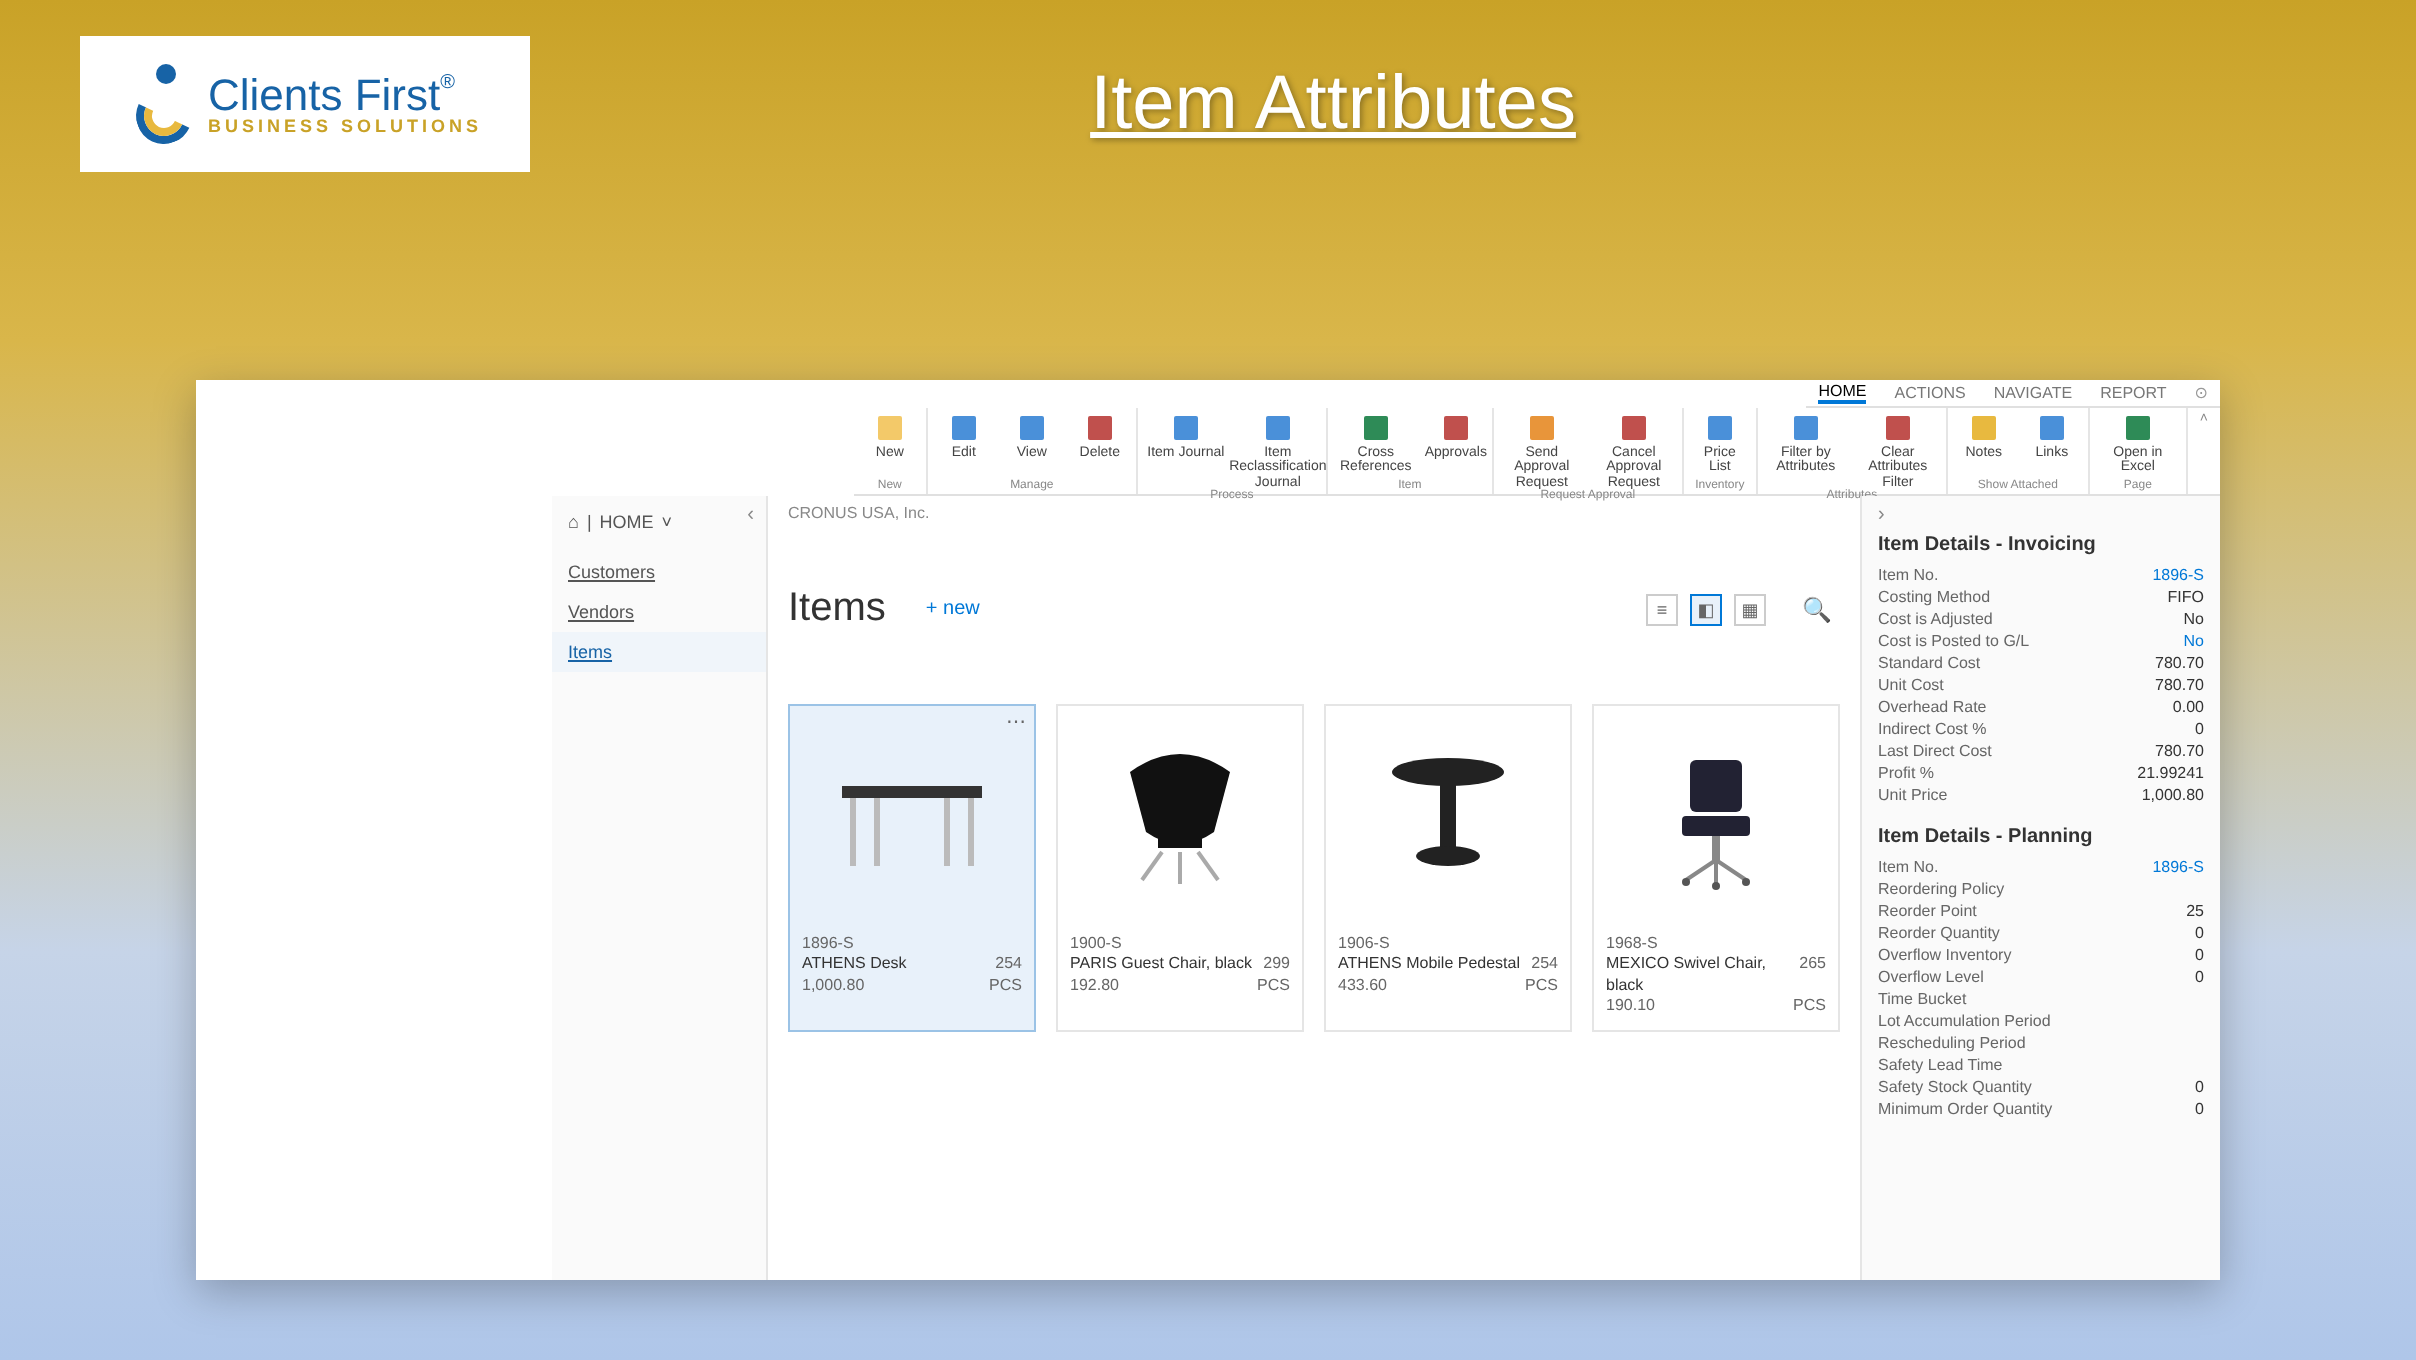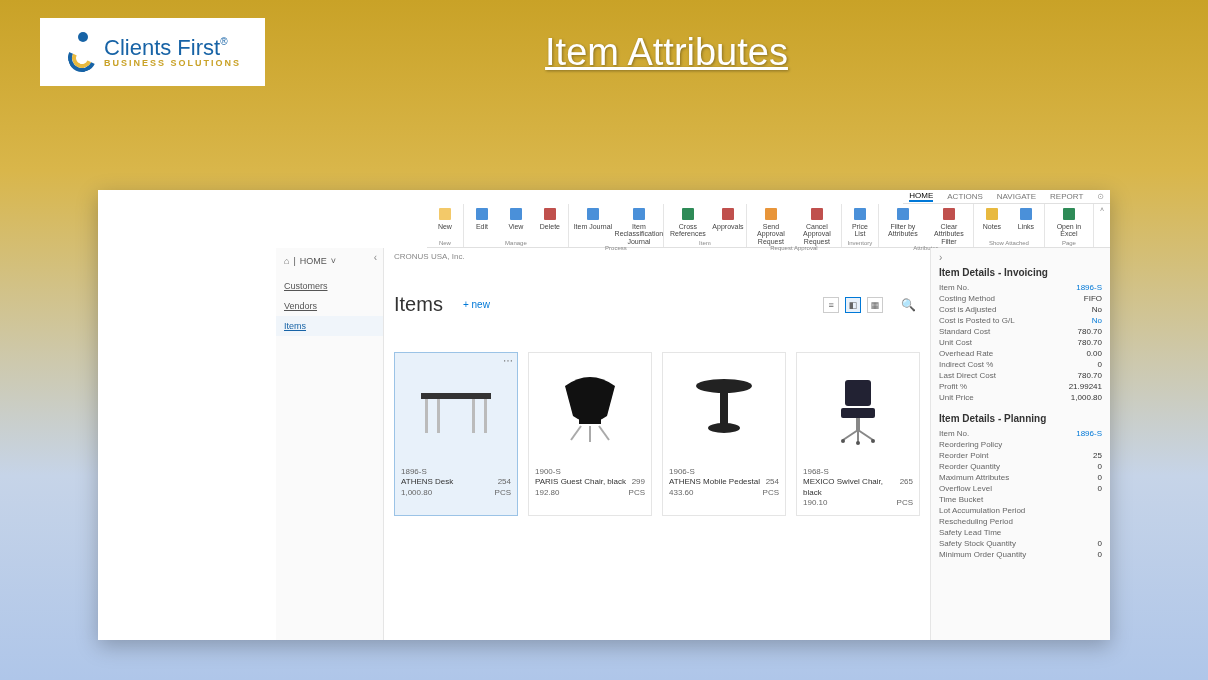--- a/index.html
+++ b/index.html
@@ -561,21 +561,21 @@
           </div>
           <div class="drow">
             <span>Reorder Point</span>
             <span class="v">25</span>
           </div>
           <div class="drow">
             <span>Reorder Quantity</span>
             <span class="v">0</span>
           </div>
           <div class="drow">
-            <span>Maximum Attributes</span>
+            <span>Overflow Inventory</span>
             <span class="v">0</span>
           </div>
           <div class="drow">
             <span>Overflow Level</span>
             <span class="v">0</span>
           </div>
           <div class="drow">
             <span>Time Bucket</span>
             <span class="v"></span>
           </div>

